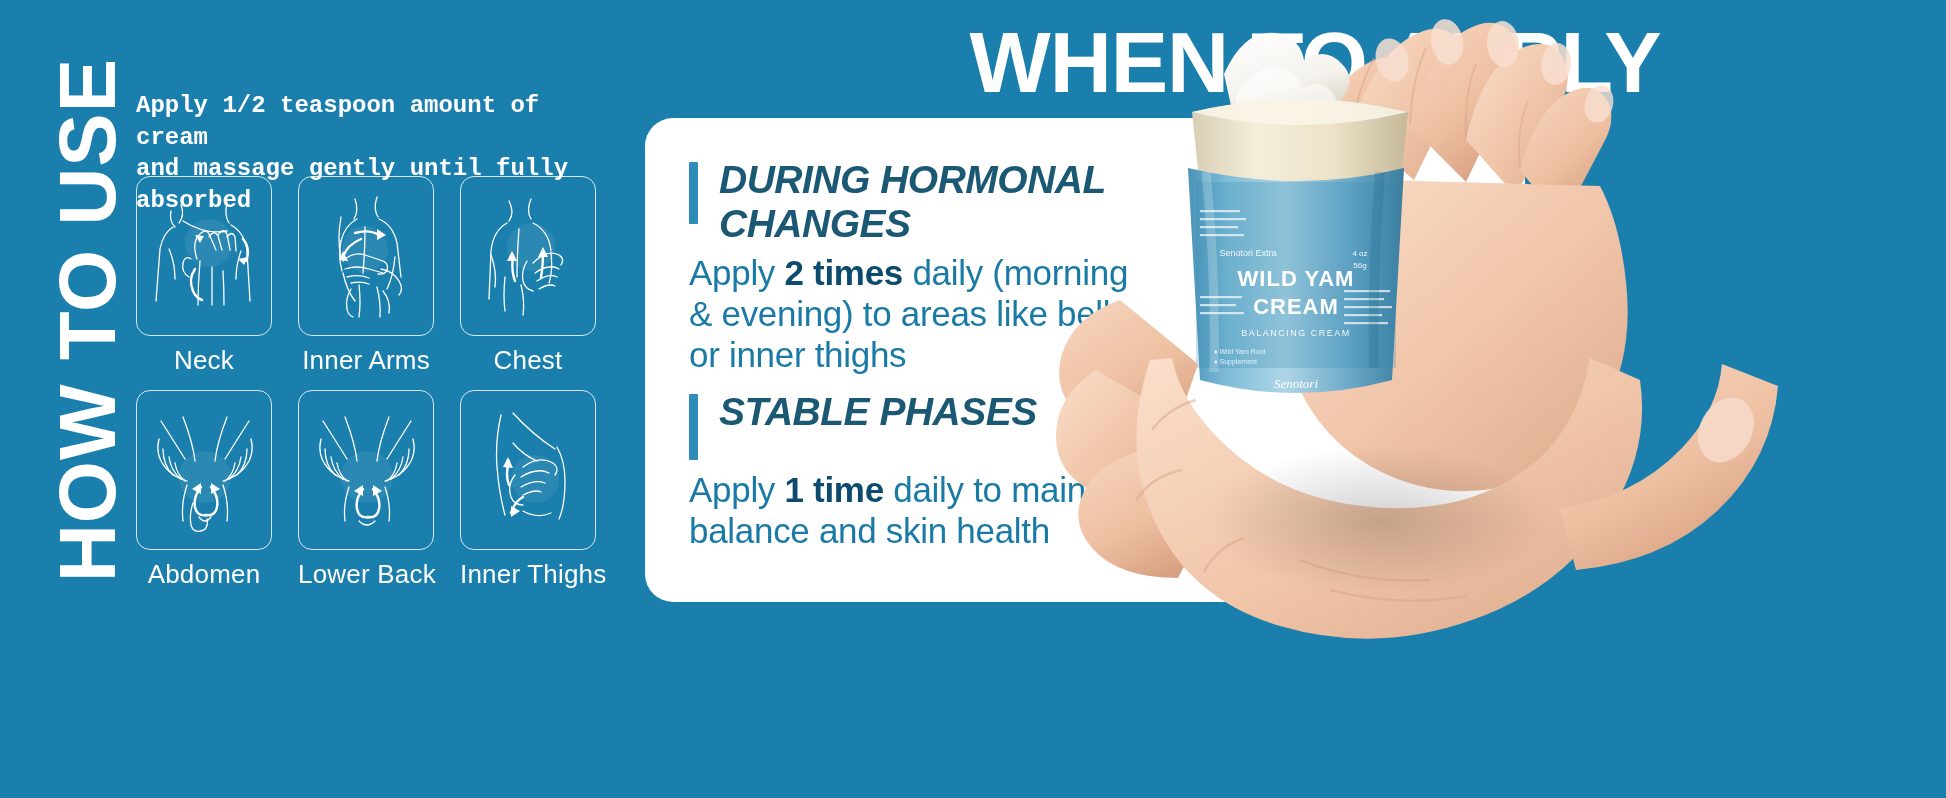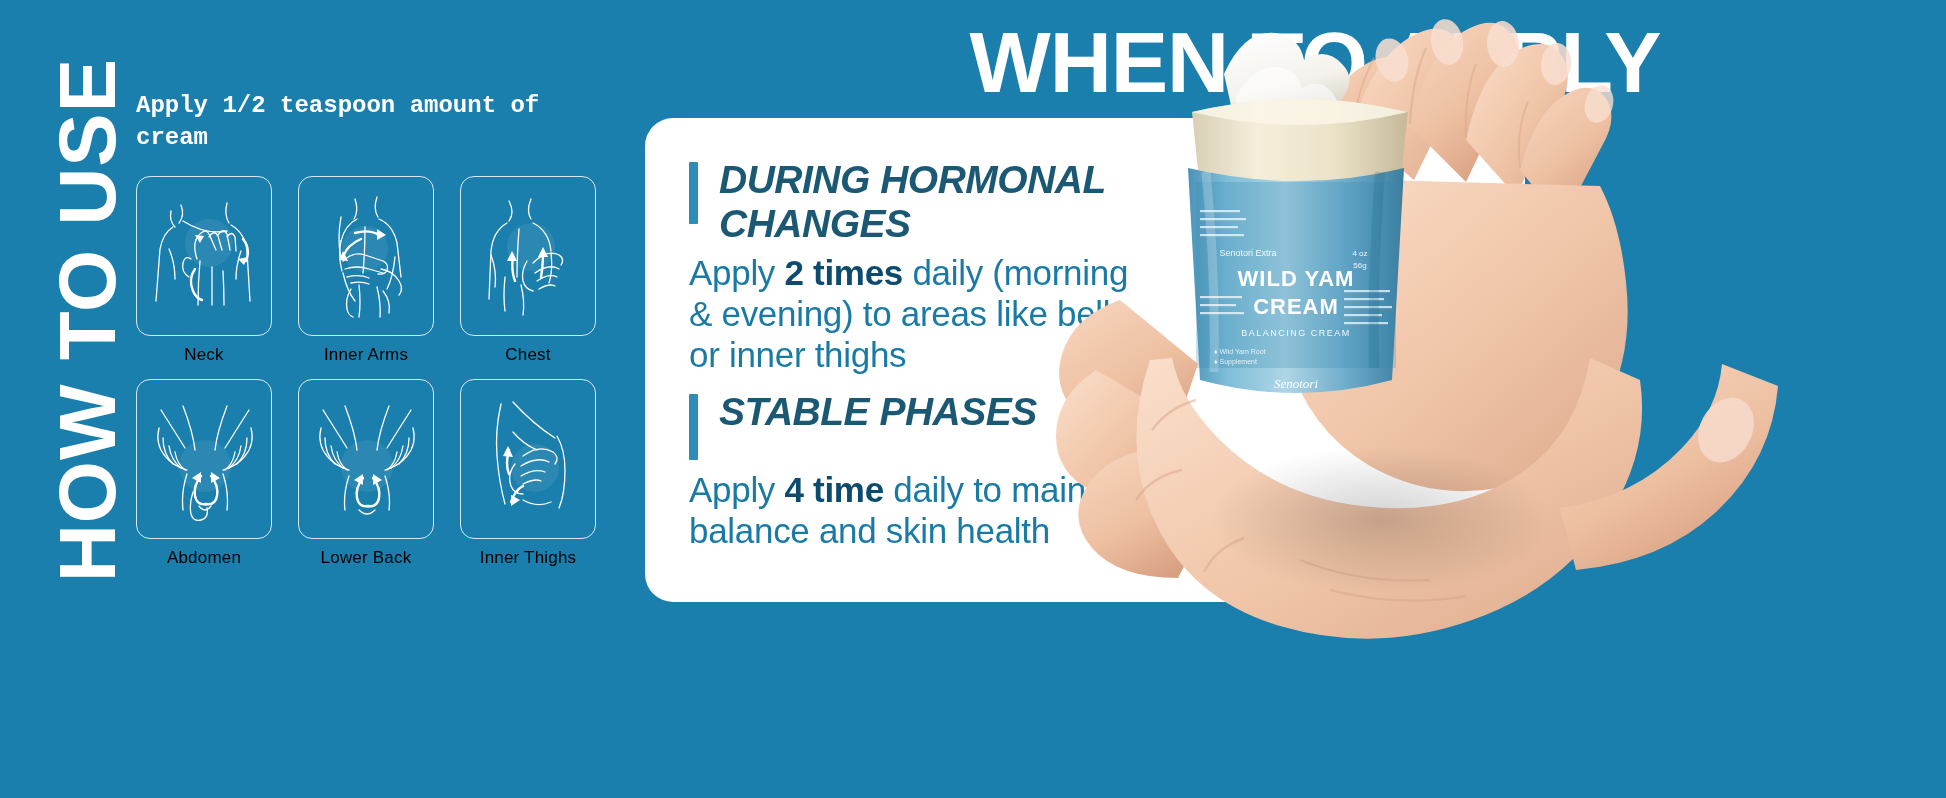--- a/index.html
+++ b/index.html
@@ -57,22 +57,22 @@
     width:136px; height:160px;
     border:1.6px solid rgba(255,255,255,0.82);
     border-radius:14px;
     position:relative;
     overflow:hidden;
   }
   .icon-card svg { position:absolute; left:0; top:0; width:136px; height:160px; }
   .card-label {
     margin-top:9px;
     text-align:center;
-    color:#000000;
-    font-size:17px;
+    color:#ffffff;
+    font-size:26px;
     font-weight:normal;
     letter-spacing:.2px;
     white-space:nowrap;
   }
 
   
   #headline {
     position:absolute;
     left:720px; top:18px;
     width:1190px;
@@ -137,20 +137,21 @@
 </style>
 </head>
 <body>
 
 <div id="stage">
 
   <div id="vertical-title">HOW TO USE</div>
 
   <div id="howto-intro">
     <div>Apply 1/2 teaspoon amount of cream</div>
+    <div>and massage gently until fully absorbed</div>
   </div>
 
   <div id="card-grid">
 
     <div class="grid-cell">
       <div class="icon-card">
         <svg viewBox="0 0 136 160" fill="none" stroke="#ffffff" stroke-width="1.3" stroke-linecap="round" stroke-linejoin="round">
           <circle cx="72" cy="66" r="24" fill="#ffffff" opacity="0.07" stroke="none"></circle>
           <path d="M44 28 q4 10 -2 18"></path>
           <path d="M34 34 q-2 10 4 16"></path>
@@ -332,21 +333,21 @@
       <div class="section-body"><span>Apply </span><b>2  times</b><span> daily (morning &amp; evening) to areas like belly or inner thighs</span></div>
     </div>
 
     <div class="section" id="section-2">
       <div class="section-head">
         <div class="head-bar"></div>
         <div class="head-text">
           <div>STABLE PHASES</div>
         </div>
       </div>
-      <div class="section-body"><span>Apply </span><b>4 time</b><span> daily to maintain  balance  and skin health</span></div>
+      <div class="section-body"><span>Apply </span><b>1 time</b><span> daily to maintain  balance  and skin health</span></div>
     </div>
 
   </div>
 
   <div id="artwork">
     <svg viewBox="0 0 946 798">
       <defs>
         <linearGradient id="skinA" x1="0" y1="0" x2="1" y2="1">
           <stop offset="0%" stop-color="#fadfcb"></stop>
           <stop offset="55%" stop-color="#f0c4a7"></stop>

